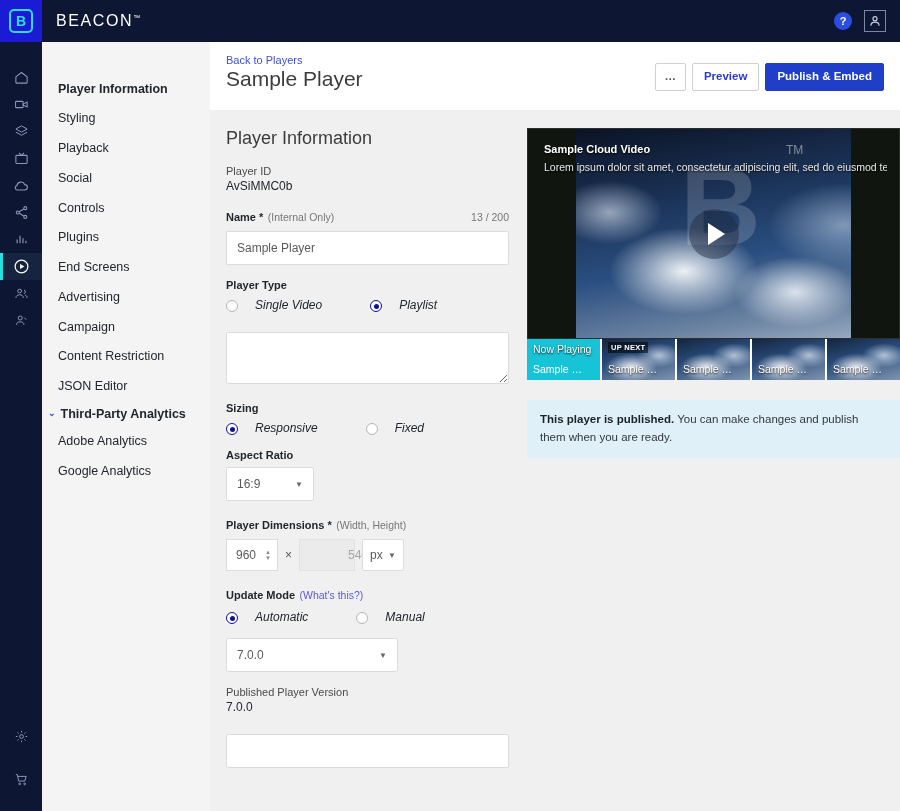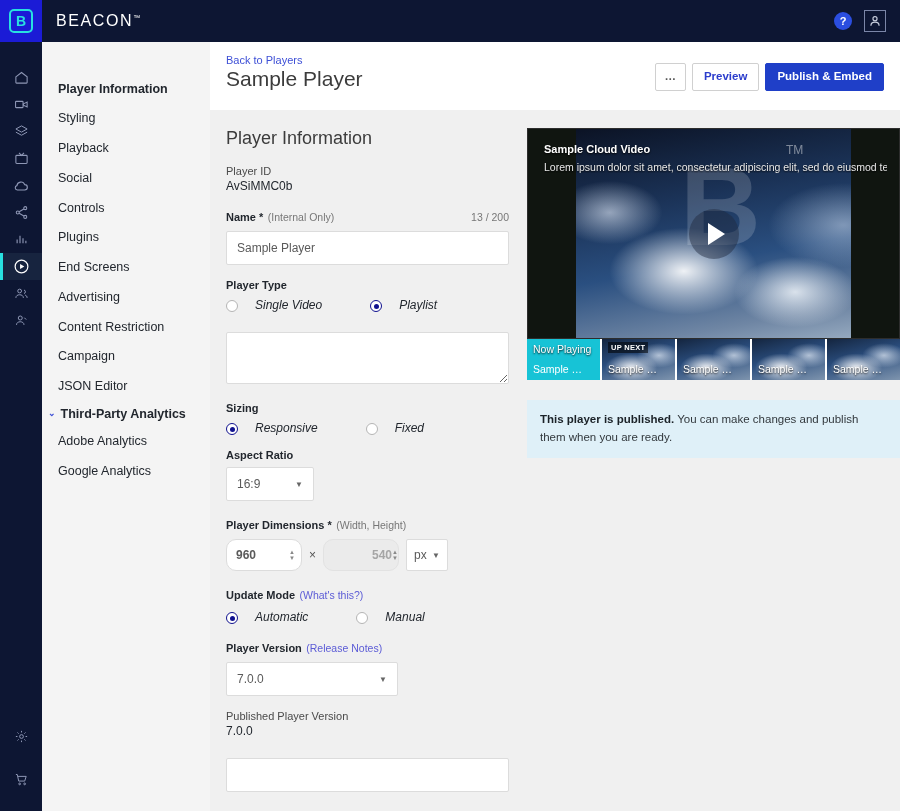--- a/index.html
+++ b/index.html
@@ -149,24 +149,24 @@
     border-radius: 2px; height: 34px; display: flex; align-items: center;
     justify-content: space-between; padding: 0 10px;
     font-size: 12px; color: #5a5a5a;
   }
   .select.w-ar { width: 88px; }
   .select.w-ver { width: 172px; }
   .caret { font-size: 8px; color: #666; }
 
   .dims { display: flex; align-items: center; gap: 7px; margin-top: 6px; }
   .spin {
-    border: 1px solid #dcdcdc; background: #fff; border-radius: 10px;
-    height: 32px; width: 76px; display: flex; align-items: center;
+    border: 1px solid #dcdcdc; background: #fff; border-radius: 0;
+    height: 32px; width: 52px; display: flex; align-items: center;
     justify-content: space-between; padding: 0 6px 0 9px;
-    font-size: 12px; color: #5a5a5a; font-weight: bold;
+    font-size: 12px; color: #5a5a5a;
   }
   .spin.disabled { background: #ebebeb; color: #a5a5a5; border-color: #e2e2e2; padding-left: 48px; }
   .spin-arrows { display: flex; flex-direction: column; font-size: 6px; color: #888; line-height: 1; }
   .times { font-size: 12px; color: #555; }
   .unit {
     border: 1px solid #dcdcdc; background: #fff; border-radius: 2px;
     height: 32px; width: 42px; display: flex; align-items: center;
     justify-content: space-between; padding: 0 7px;
     font-size: 12px; color: #5a5a5a;
   }
@@ -352,22 +352,22 @@
 
   <div class="subnav">
     <div class="subnav-item strong"><span>Player Information</span></div>
     <div class="subnav-item"><span>Styling</span></div>
     <div class="subnav-item"><span>Playback</span></div>
     <div class="subnav-item"><span>Social</span></div>
     <div class="subnav-item"><span>Controls</span></div>
     <div class="subnav-item"><span>Plugins</span></div>
     <div class="subnav-item"><span>End Screens</span></div>
     <div class="subnav-item"><span>Advertising</span></div>
+    <div class="subnav-item"><span>Campaign</span></div>
     <div class="subnav-item"><span>Content Restriction</span></div>
-    <div class="subnav-item"><span>Campaign</span></div>
     <div class="subnav-item"><span>JSON Editor</span></div>
     <div class="subnav-group">
       <span class="chev">⌄</span>
       <span>Third-Party Analytics</span>
     </div>
     <div class="subnav-item"><span>Adobe Analytics</span></div>
     <div class="subnav-item"><span>Google Analytics</span></div>
   </div>
 
   <div class="content">
@@ -469,24 +469,20 @@
           <div class="radio-row">
             <span class="radio on"></span>
             <span class="radio-lbl">Automatic</span>
             <span class="gap"></span>
             <span class="radio"></span>
             <span class="radio-lbl">Manual</span>
           </div>
         </div>
 
         <div class="grp">
-          <div>
-            <span class="fld-label">Player Version</span>
-            <span class="fld-link">(Release Notes)</span>
-          </div>
           <div class="select w-ver">
             <span>7.0.0</span>
             <span class="caret">▼</span>
           </div>
         </div>
 
         <div class="grp">
           <div class="fld-label nb">Published Player Version</div>
           <div class="val-text">7.0.0</div>
         </div>

